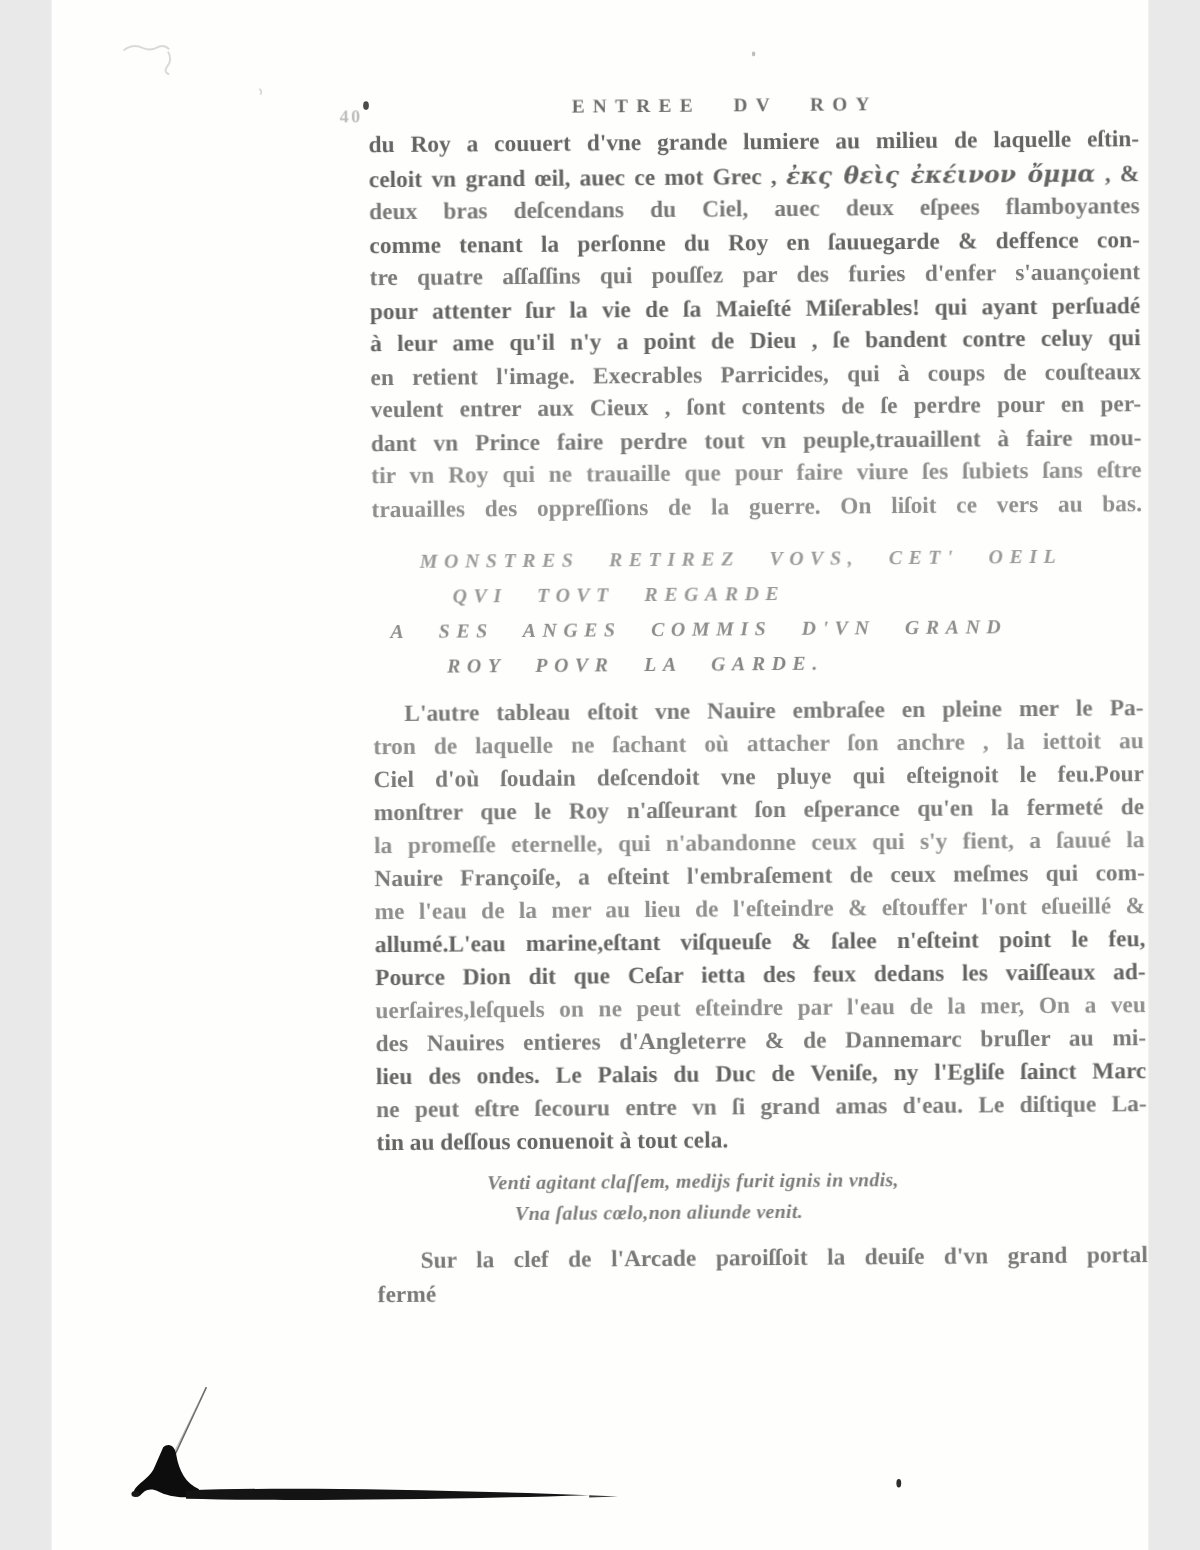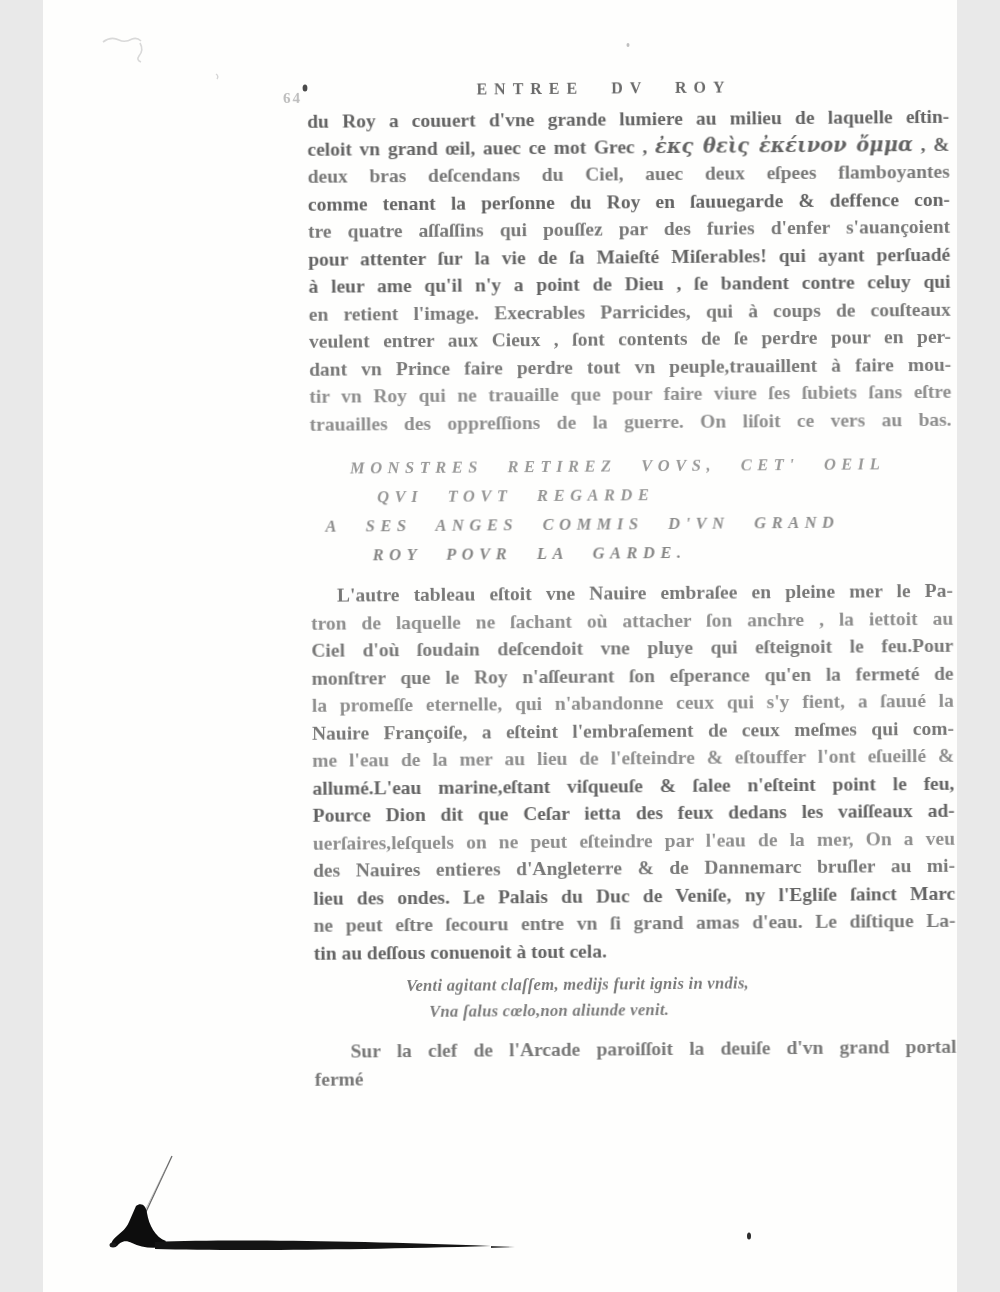--- a/index.html
+++ b/index.html
@@ -50,21 +50,21 @@
   .artifacts{position:absolute;inset:0;pointer-events:none;}
 </style>
 </head>
 <body>
 
 <div class="page">
 
   <div class="tilt">
 
     <div class="header">ENTREE DV ROY</div>
-    <div class="folio">64</div>
+    <div class="folio">40</div>
 
     <div class="block p1">
       <div class="line fadeA">du Roy a couuert d'vne grande lumiere au milieu de laquelle eſtin-</div>
       <div class="line fadeA"><span>celoit vn grand œil, auec ce mot Grec ,</span> <span class="greek">ἐκς θεὶς ἐκέινον ὄμμα</span><span> , &amp;</span></div>
       <div class="line fadeB">deux bras deſcendans du Ciel, auec deux eſpees flamboyantes</div>
       <div class="line fadeA">comme tenant la perſonne du Roy en ſauuegarde &amp; deffence con-</div>
       <div class="line fadeB">tre quatre aſſaſſins qui pouſſez par des furies d'enfer s'auançoient</div>
       <div class="line fadeA">pour attenter ſur la vie de ſa Maieſté Miſerables! qui ayant perſuadé</div>
       <div class="line fadeA">à leur ame qu'il n'y a point de Dieu , ſe bandent contre celuy qui</div>
       <div class="line fadeB">en retient l'image.  Execrables Parricides, qui à coups de couſteaux</div>

